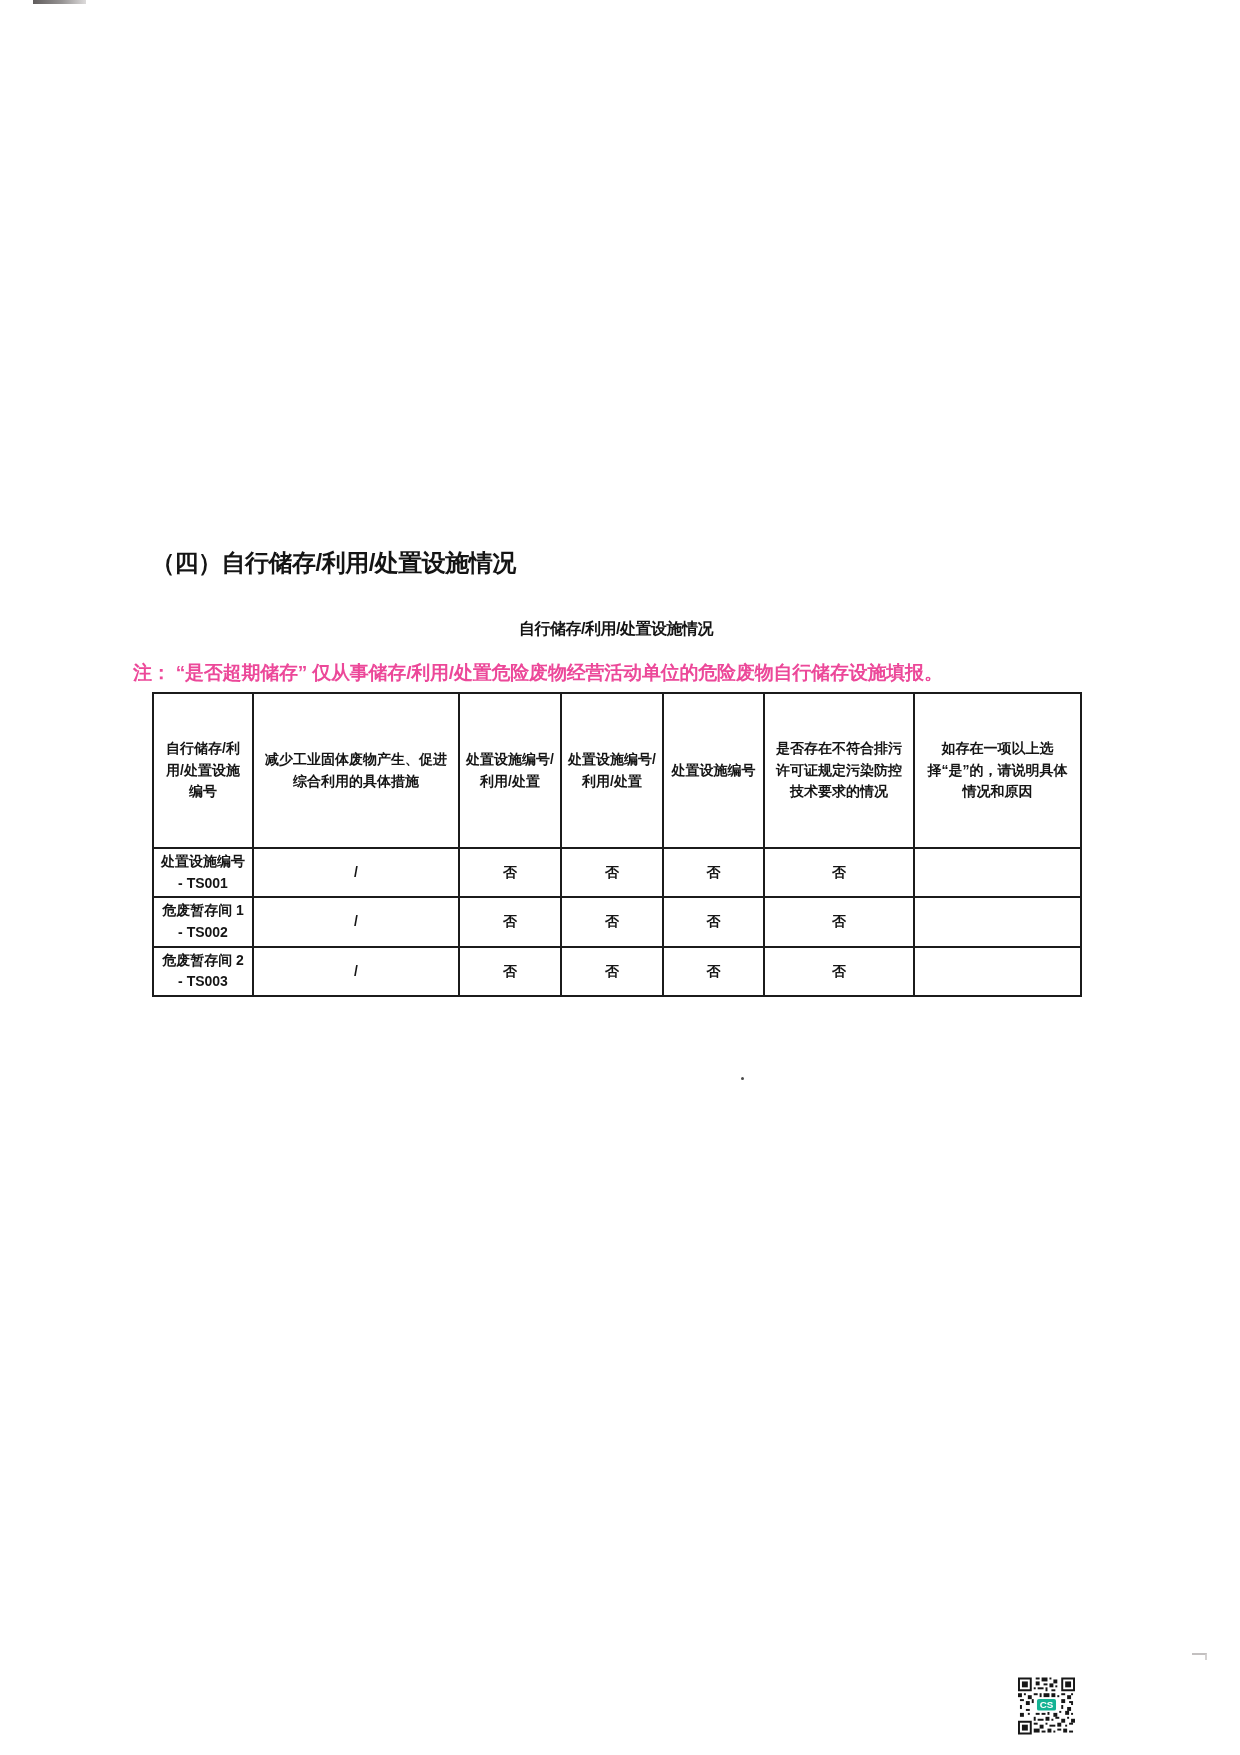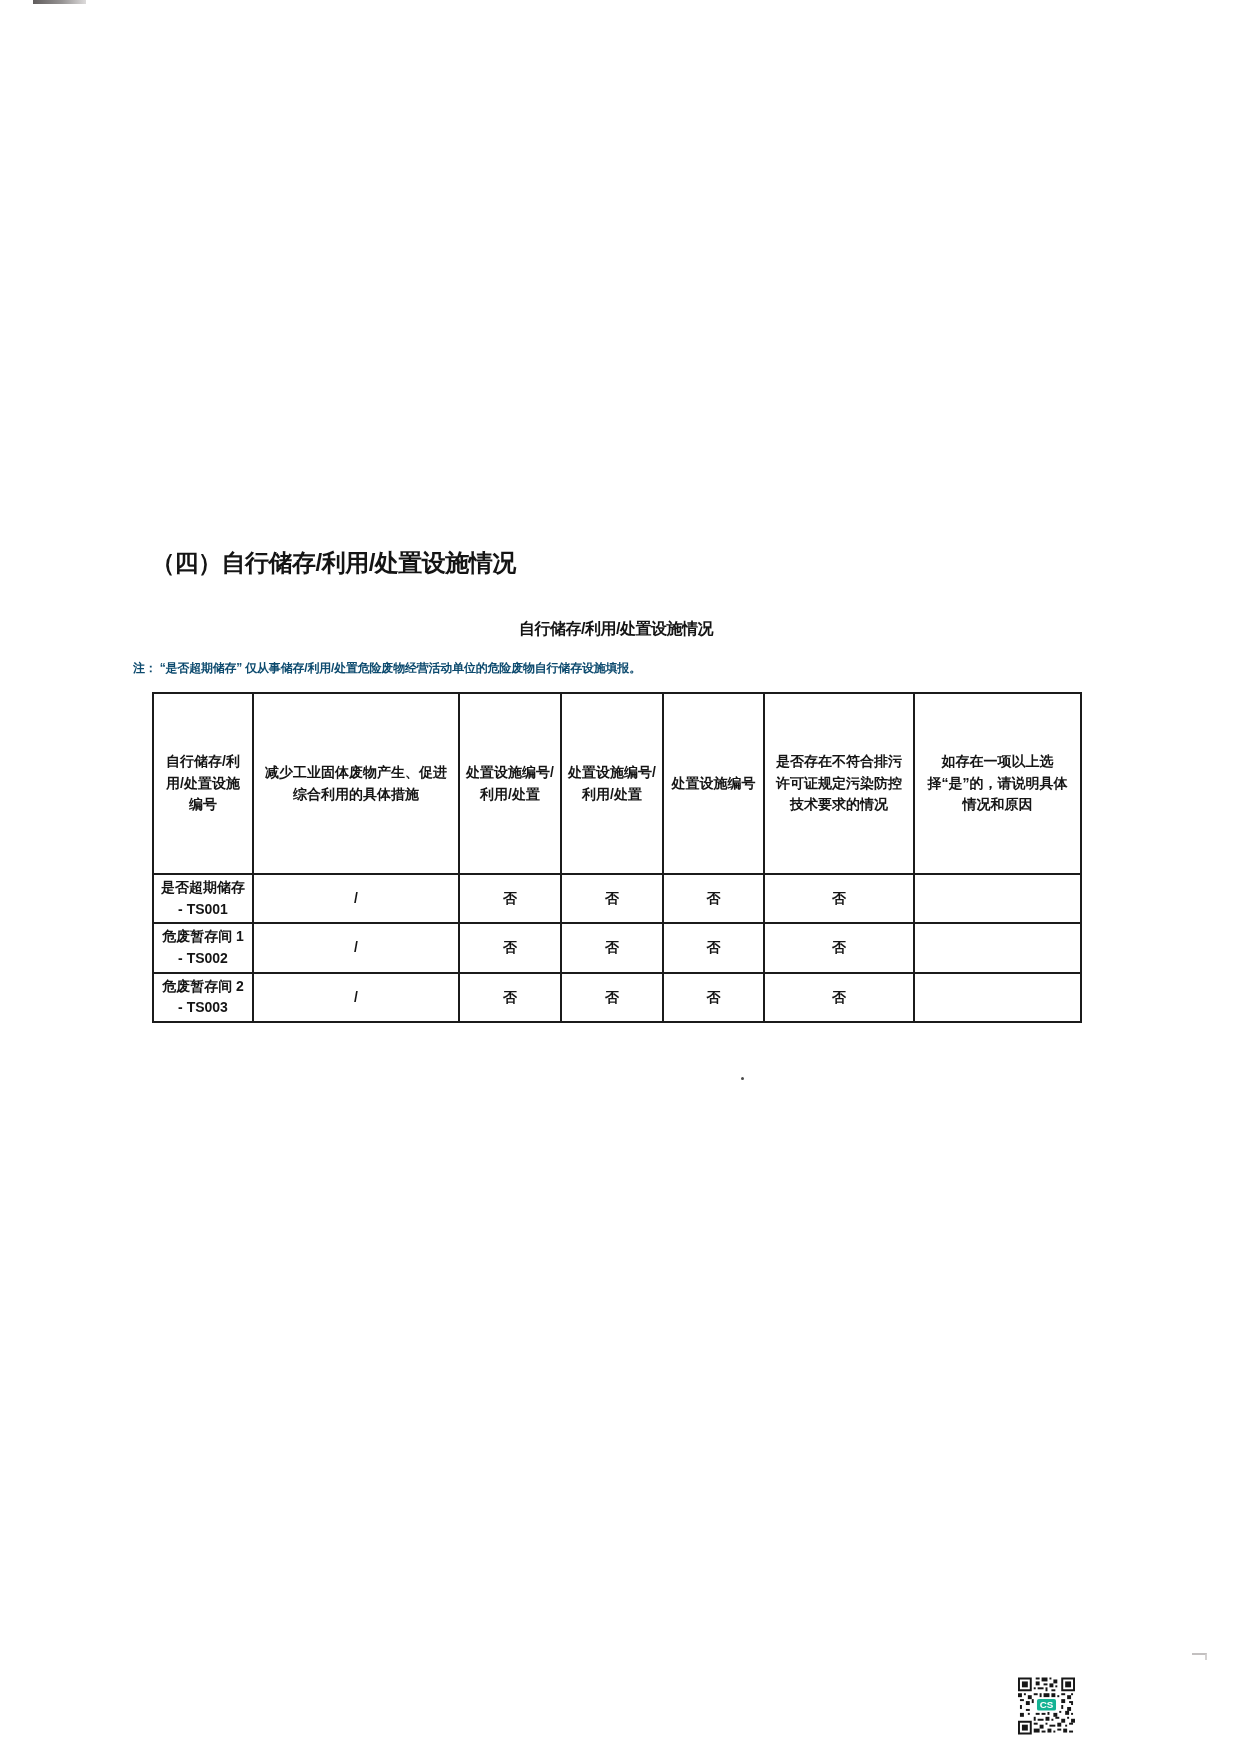--- a/index.html
+++ b/index.html
@@ -31,37 +31,37 @@
     font-size:24px; font-weight:700; letter-spacing:-0.5px; color:#141414;
     white-space:nowrap;
   }
   .table-title {
     position:absolute; left:152px; top:619px; width:928px;
     text-align:center; font-size:16px; font-weight:700; color:#141414;
     letter-spacing:-0.5px;
   }
   .note {
     position:absolute; left:133px; top:660px;
-    font-size:12px; font-weight:700; color:#0c4a6e; letter-spacing:-0.2px;
+    font-size:19px; font-weight:700; color:#ec4899; letter-spacing:-0.2px;
     white-space:nowrap;
   }
 
   table.facility-table {
     position:absolute; left:152px; top:692px; width:928px;
     border-collapse:collapse; table-layout:fixed;
     background:#fff;
   }
   .facility-table th, .facility-table td {
     border:2px solid #1b1b1b;
     font-size:14px; font-weight:700; color:#151515;
     text-align:center; vertical-align:middle;
     padding:2px 6px; line-height:1.55;
     overflow:hidden;
   }
-  .facility-table tr.header-row   { height:181px; }
+  .facility-table tr.header-row   { height:155px; }
   .facility-table tr.data-row-1   { height:49px; }
   .facility-table tr.data-row-2   { height:42px; }
   .facility-table tr.data-row-3   { height:49px;margin-top:30px; }
 
   .watermark {
     position:absolute; left:930px; top:1677px;
     display:flex; align-items:center; gap:10px;flex-direction:column;
   }
   .qr { width:57px; height:58px; display:block; }
   .wm-text {
@@ -96,21 +96,21 @@
       <tr class="header-row">
         <th>自行储存/利用/处置设施编号</th>
         <th>减少工业固体废物产生、促进综合利用的具体措施</th>
         <th>处置设施编号/利用/处置</th>
         <th>处置设施编号/利用/处置</th>
         <th>处置设施编号</th>
         <th>是否存在不符合排污许可证规定污染防控技术要求的情况</th>
         <th>如存在一项以上选择“是”的，请说明具体情况和原因</th>
       </tr>
       <tr class="data-row-1">
-        <td>是否超期储存 - TS001</td>
+        <td>处置设施编号 - TS001</td>
         <td>/</td>
         <td>否</td>
         <td>否</td>
         <td>否</td>
         <td>否</td>
         <td></td>
       </tr>
       <tr class="data-row-2">
         <td>危废暂存间 1 - TS002</td>
         <td>/</td>

